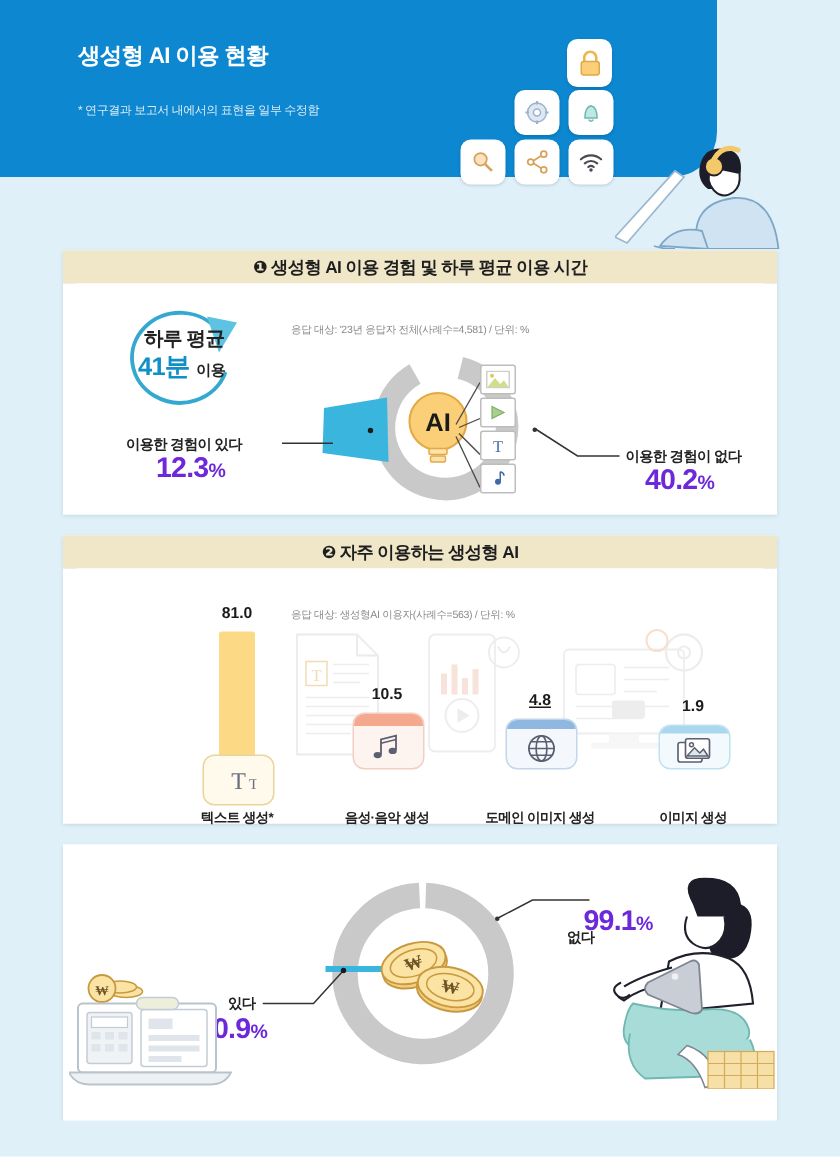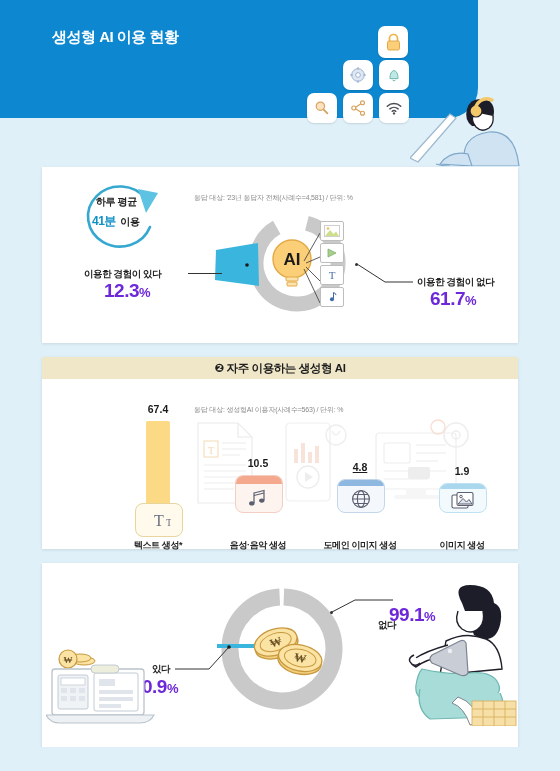--- a/index.html
+++ b/index.html
@@ -148,24 +148,24 @@
     position: absolute;
     width: 3px; height: 3px;
     border-radius: 50%;
     background: #333;
   }
 
   
   .avg-wrap { position: absolute; left: 76px; top: 196px; width: 92px; height: 80px; }
   .avg-t1 {
     position: absolute; left: 20px; top: 16px;
-    font-size: 10px; font-weight: bold; color: #222; letter-spacing:-0.4px;
+    font-size: 13px; font-weight: bold; color: #222; letter-spacing:-0.4px;
   }
   .avg-t2 { position: absolute; left: 16px; top: 32px; white-space: nowrap; }
-  .avg-num { font-size: 12px; font-weight: bold; color: #1090c6; letter-spacing:-0.5px; }
+  .avg-num { font-size: 17px; font-weight: bold; color: #1090c6; letter-spacing:-0.5px; }
   .avg-unit { font-size: 10px; font-weight: bold; color: #222; letter-spacing:-0.4px; }
 
   
   .bar {
     position: absolute;
     border-radius: 2px 2px 0 0;
   }
   .bar-val {
     position: absolute;
     font-size: 10.5px;
@@ -203,20 +203,21 @@
 </style>
 </head>
 <body>
 
 <div id="page">
 
   <div class="header-band"></div>
   <div class="header-bg-fill"></div>
 
   <div class="header-title">생성형 AI 이용 현황</div>
+  <div class="header-sub">* 연구결과 보고서 내에서의 표현을 일부 수정함</div>
 
   <div class="tile" style="left:378px;top:26px;width:30px;height:32px;">
     <svg width="17" height="19" viewBox="0 0 17 19" aria-hidden="true">
       <path d="M4.5 8 V5.5 a4 4 0 0 1 8 0 V8" fill="none" stroke="#f0b44a" stroke-width="1.7"></path>
       <rect x="2.5" y="8" width="12" height="9" rx="1.6" fill="#fbcf78" stroke="#e0a84a" stroke-width="1"></rect>
     </svg>
   </div>
   <div class="tile" style="left:343px;top:60px;width:30px;height:30px;">
     <svg width="18" height="18" viewBox="0 0 20 20" aria-hidden="true">
       <circle cx="10" cy="10" r="7" fill="#dfe7f3" stroke="#9bb2cf" stroke-width="1.1"></circle>
@@ -268,20 +269,21 @@
     <path d="M55 78 q-6 -30 24 -34 q26 -2 30 34 z" fill="#cfe3f3" stroke="#7ea6c7" stroke-width="1.2"></path>
     <path d="M30 76 q10 -14 28 -10 l4 12 z" fill="#cfe3f3" stroke="#7ea6c7" stroke-width="1.2"></path>
     <path d="M62 38 q-8 -6 -5 -17 q3 -11 15 -10 q12 1 12 13 q0 11 -9 14 z" fill="#1d1d29"></path>
     <path d="M64 24 q-4 8 2 15 q6 6 13 1 q5 -4 4 -12" fill="#ffffff" stroke="#20202c" stroke-width="1.3"></path>
     <circle cx="66" cy="23" r="6" fill="#f3c969" stroke="#20202c" stroke-width="1.2"></circle>
     <path d="M66 18 q6 -10 16 -6" fill="none" stroke="#f3c969" stroke-width="3.4" stroke-linecap="round"></path>
     <path d="M26 76 q6 2 14 2" fill="none" stroke="#7ea6c7" stroke-width="1.2"></path>
   </svg>
 
   <div class="card" style="top:167px;height:176px;">
+    <div class="card-head">❶ 생성형 AI 이용 경험 및 하루 평균 이용 시간</div>
     <div class="cb" style="height:154px;">
 
       <div class="card-note" style="left:152px;top:26px;">응답 대상: '23년 응답자 전체(사례수=4,581) / 단위: %</div>
 
       <svg style="position:absolute;left:185px;top:40px;" width="140" height="112" viewBox="0 0 140 112">
         <circle cx="70" cy="56" r="41" fill="none" stroke="#c9c9c9" stroke-width="15" stroke-dasharray="226 32" transform="rotate(-76 70 56)"></circle>
       </svg>
 
       <svg style="position:absolute;left:171px;top:74px;" width="52" height="48" viewBox="0 0 52 48">
         <path d="M3 9 L45 2 L46 45 L2 39 Z" fill="#3ab5dd"></path>
@@ -345,21 +347,21 @@
       <div class="val" style="left:62px;top:113px;">
         <span>12.3</span><span class="pct">%</span>
       </div>
 
       <div class="dot" style="left:313px;top:96px;"></div>
       <svg style="position:absolute;left:313px;top:95px;" width="60" height="24" viewBox="0 0 60 24">
         <path d="M2 2 L30 20 L58 20" fill="none" stroke="#333" stroke-width="1"></path>
       </svg>
       <div class="lbl" style="left:375px;top:109px;">이용한 경험이 없다</div>
       <div class="val" style="left:388px;top:121px;">
-        <span>61.7</span><span class="pct">%</span>
+        <span>40.2</span><span class="pct">%</span>
       </div>
     </div>
   </div>
 
   <div class="card" style="top:357px;height:192px;">
     <div class="card-head">❷ 자주 이용하는 생성형 AI</div>
     <div class="cb" style="height:170px;">
 
       <div class="card-note" style="left:152px;top:26px;">응답 대상: 생성형AI 이용자(사례수=563) / 단위: %</div>
 
@@ -403,21 +405,21 @@
             <line x1="44" y1="44" x2="66" y2="44"></line>
             <line x1="12" y1="54" x2="74" y2="54"></line>
             <line x1="12" y1="62" x2="56" y2="62"></line>
           </g>
         <circle cx="84" cy="18" r="12" fill="none" stroke="#ddd" stroke-width="1.6"></circle>
         <circle cx="84" cy="18" r="4" fill="none" stroke="#ddd" stroke-width="1.4"></circle>
         <circle cx="66" cy="10" r="7" fill="none" stroke="#f3c0a8" stroke-width="1.4"></circle>
         <rect x="36" y="50" width="22" height="12" rx="2" fill="#ddd"></rect>
       </svg>
 
-      <div class="bar-val" style="left:93px;top:24px;width:46px;">67.4</div>
+      <div class="bar-val" style="left:93px;top:24px;width:46px;">81.0</div>
       <div class="bar" style="left:104px;top:42px;width:24px;height:90px;background:#fbd985;"></div>
       <div class="chip" style="left:93px;top:124px;border:1px solid #e8d59c;background:#fffaec;">
         <svg width="24" height="18" viewBox="0 0 24 18">
             <text x="12" y="15" text-anchor="middle" font-family="Liberation Serif, serif" font-size="16" fill="#6b6f82">T</text>
             <text x="19" y="15" font-family="Liberation Serif, serif" font-size="10" fill="#6b6f82">T</text>
           </svg>
       </div>
       <div class="bar-cat" style="left:71px;top:160px;width:90px;">텍스트 생성*</div>
 
       <div class="bar-val" style="left:193px;top:78px;width:46px;">10.5</div>

